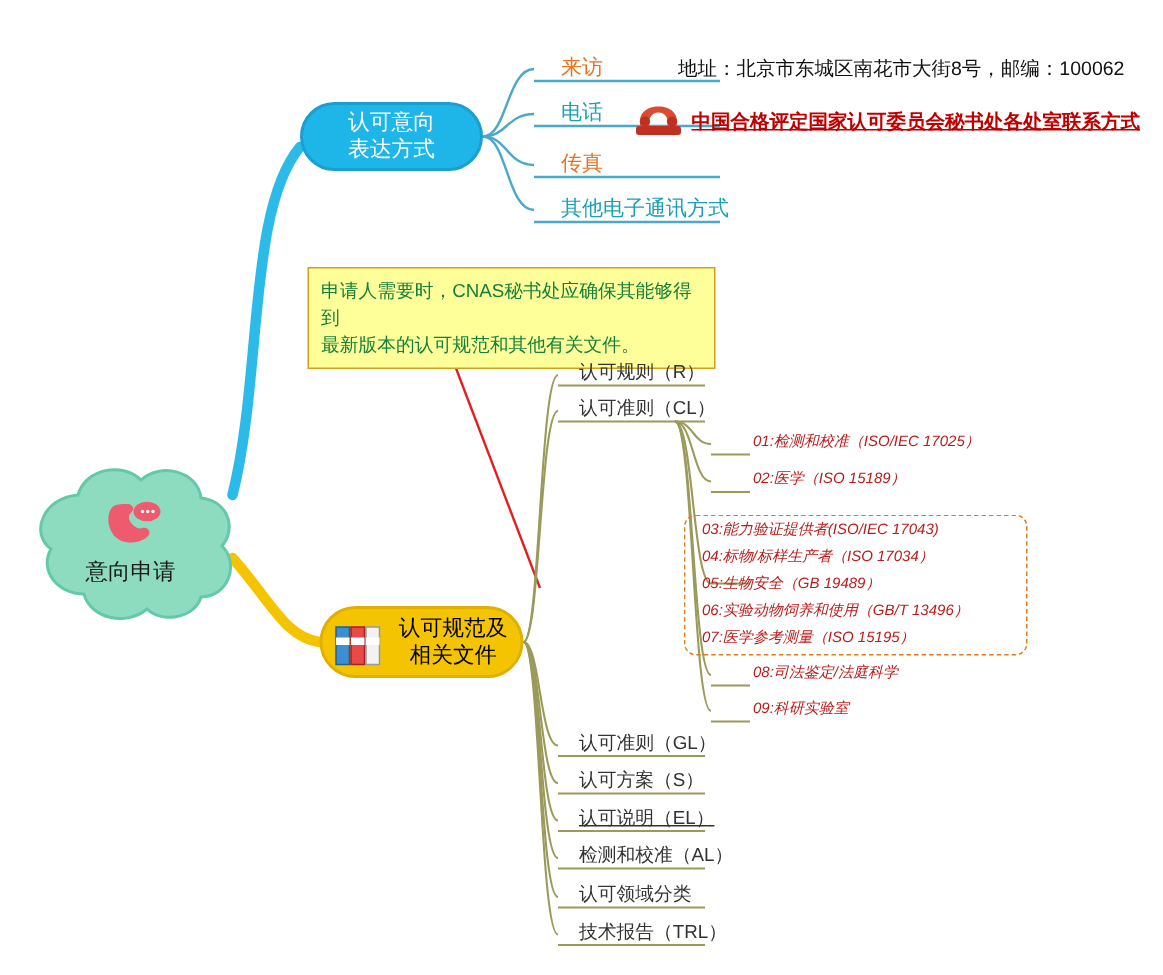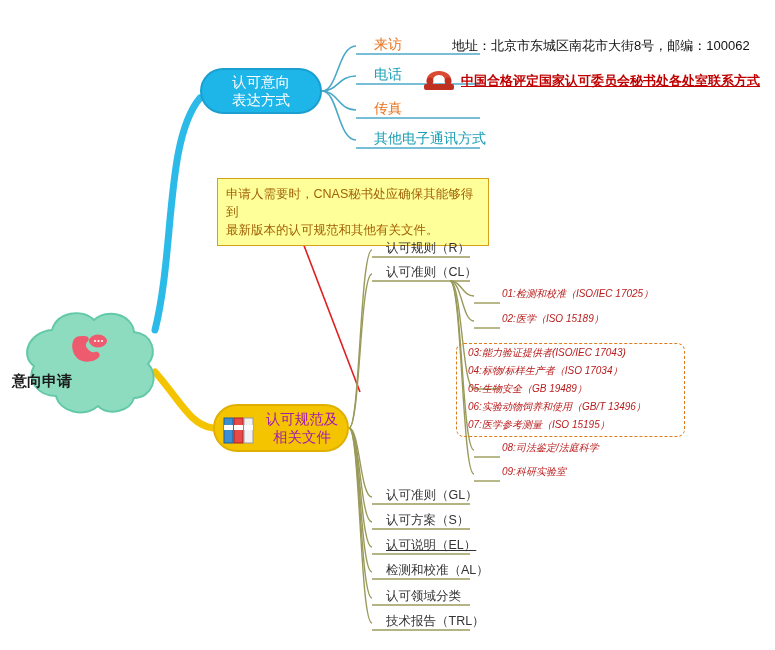--- a/index.html
+++ b/index.html
@@ -41,24 +41,24 @@
     left: 0;
     top: 0;
     width: 150px;
     height: 120px;
   }
   .root-label {
     position: absolute;
     left: 0;
     top: 72px;
     width: 150px;
-    text-align: left;
+    text-align: center;
     font-size: 15px;
     color: #1a1a1a;
-    font-weight: bold;
+    font-weight: normal;
   }
   .root-icon {
     position: absolute;
     left: 55px;
     top: 32px;
     width: 44px;
     height: 34px;
   }
 
   
@@ -81,21 +81,21 @@
 
   
   .yellow-node {
     left: 213px;
     top: 404px;
     width: 136px;
     height: 48px;
     background: #f5c400;
     border: 2px solid #e0b000;
     border-radius: 24px;
-    color: #a21caf;
+    color: #000000;
     display: flex;
     align-items: center;
     font-size: 14.5px;
     line-height: 18px;
   }
   .yellow-node .y-label {
     padding-left: 42px;
     text-align: center;
     width: 94px;
   }
@@ -142,23 +142,22 @@
 
   
   .note {
     left: 205px;
     top: 178px;
     width: 272px;
     background: #ffff99;
     border: 1px solid #d4a017;
     padding: 6px 8px;
     font-size: 12.5px;
-    color: #a16207;
+    color: #15803d;
     line-height: 18px;
-    margin-left: 12px;
   }
 
   
   .dashed-box {
     left: 456px;
     top: 343px;
     width: 229px;
     height: 94px;
     border: 1.5px dashed #e07b1c;
     border-radius: 8px;

